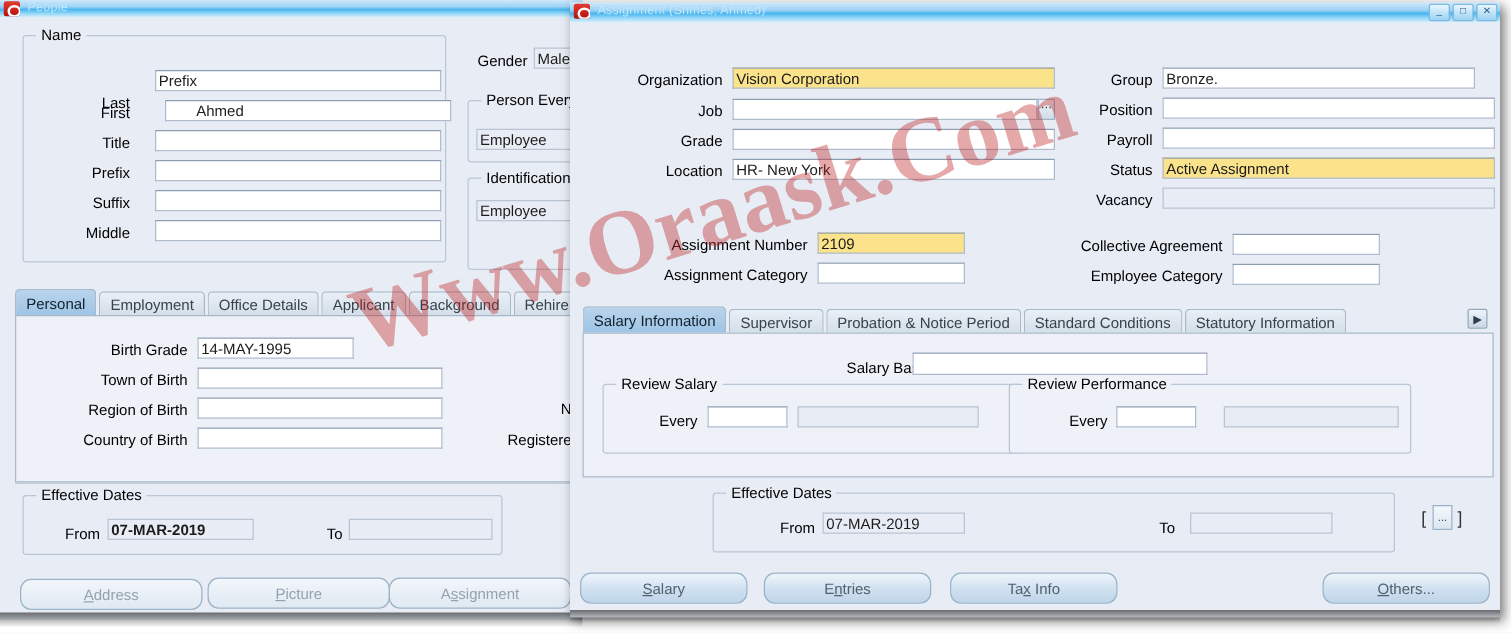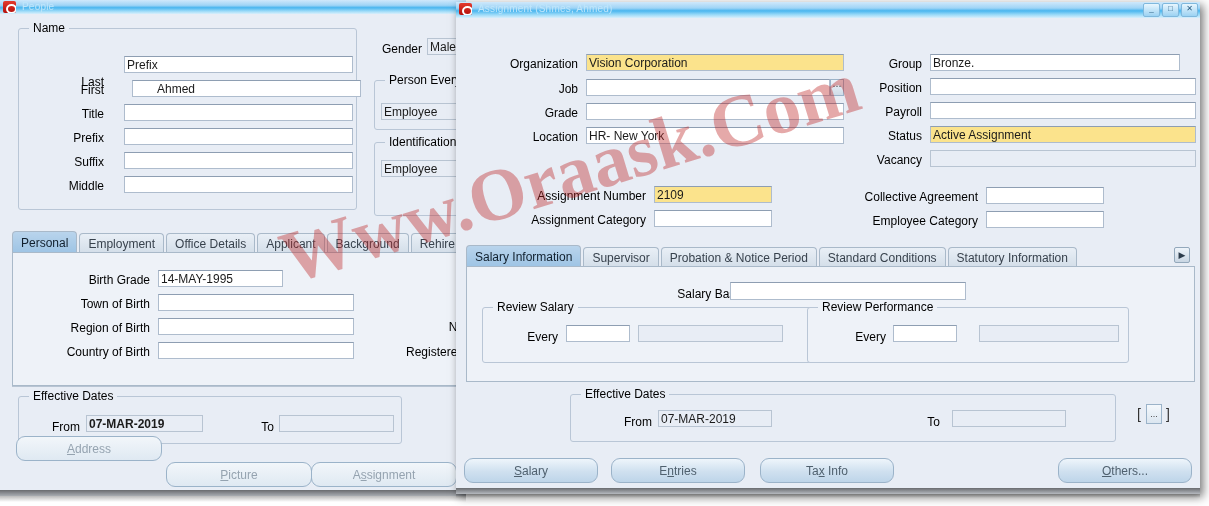--- a/index.html
+++ b/index.html
@@ -197,21 +197,21 @@
   <div class="hsep" style="left:12px;top:386px;width:455px;"></div>
 
   <div class="group" style="left:18px;top:396px;width:382px;height:46px;">
     <span class="gtitle">Effective Dates</span>
   </div>
   <div class="lbl" style="position:absolute;left:30px;top:420px;width:50px;">From</div>
   <div class="fld ro bold" style="position:absolute;left:86px;top:415px;width:117px;">07-MAR-2019</div>
   <div class="lbl" style="position:absolute;left:248px;top:420px;width:26px;">To</div>
   <div class="fld ro" style="position:absolute;left:279px;top:415px;width:115px;"></div>
 
-  <div class="btn dim" style="position:absolute;left:16px;top:436px;width:146px;height:25px;line-height:25px;">
+  <div class="btn dim" style="position:absolute;left:16px;top:463px;width:146px;height:25px;line-height:25px;">
     <u>A</u><span>ddress</span>
   </div>
   <div class="btn dim" style="position:absolute;left:166px;top:462px;width:146px;height:25px;line-height:25px;">
     <u>P</u><span>icture</span>
   </div>
   <div class="btn dim" style="position:absolute;left:311px;top:462px;width:146px;height:25px;line-height:25px;">
     <span>A</span><u>s</u><span>signment</span>
   </div>
 
   <div class="shadow-b" style="left:0;top:490px;width:466px;height:12px;"></div>

